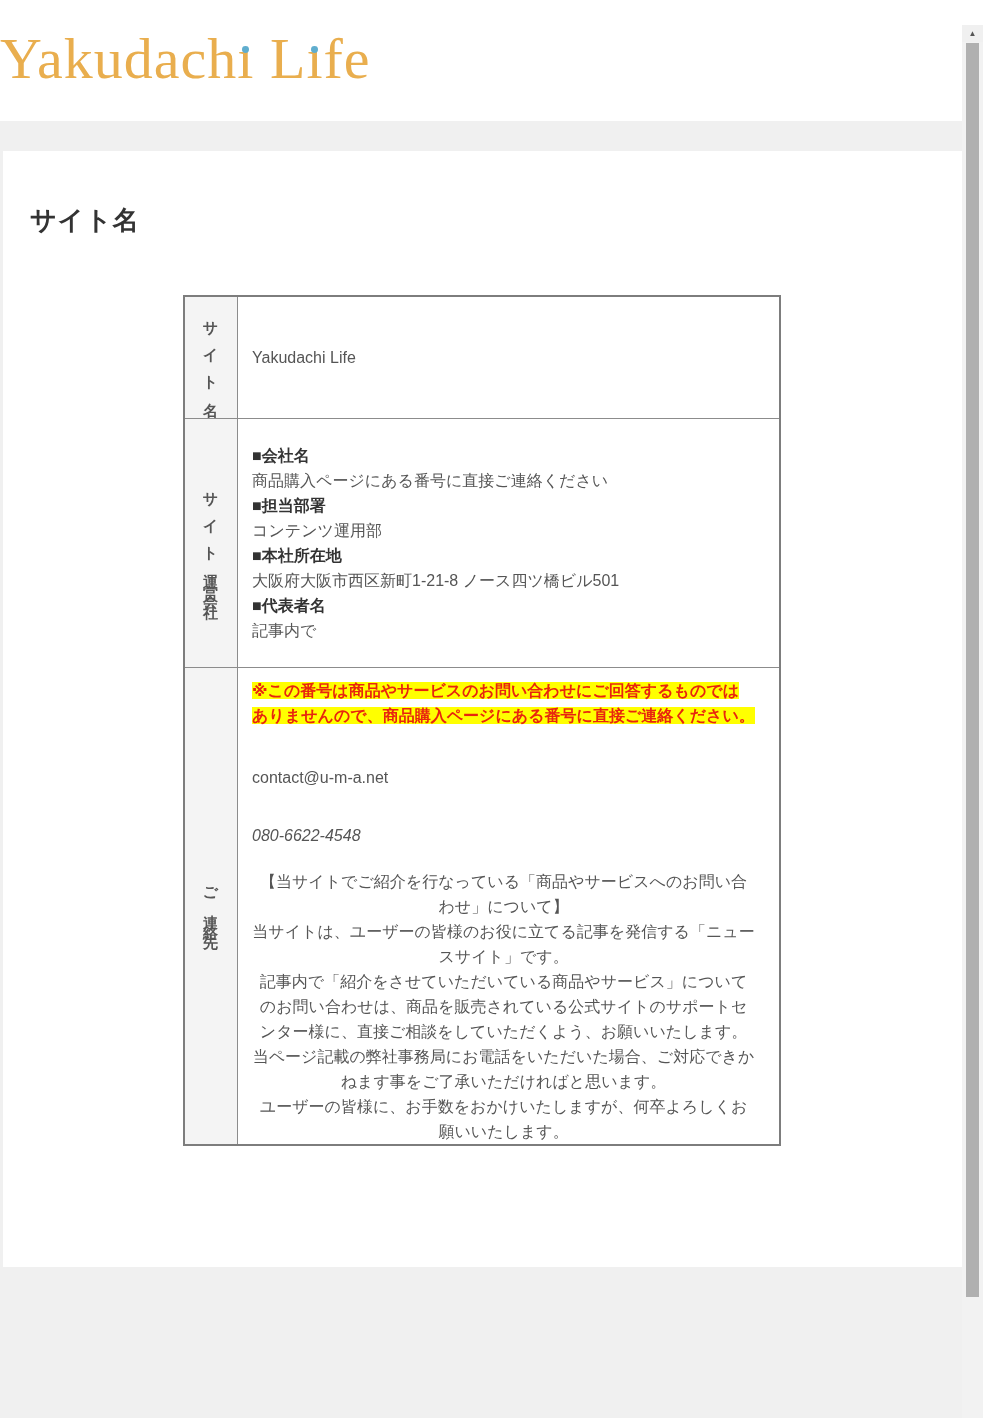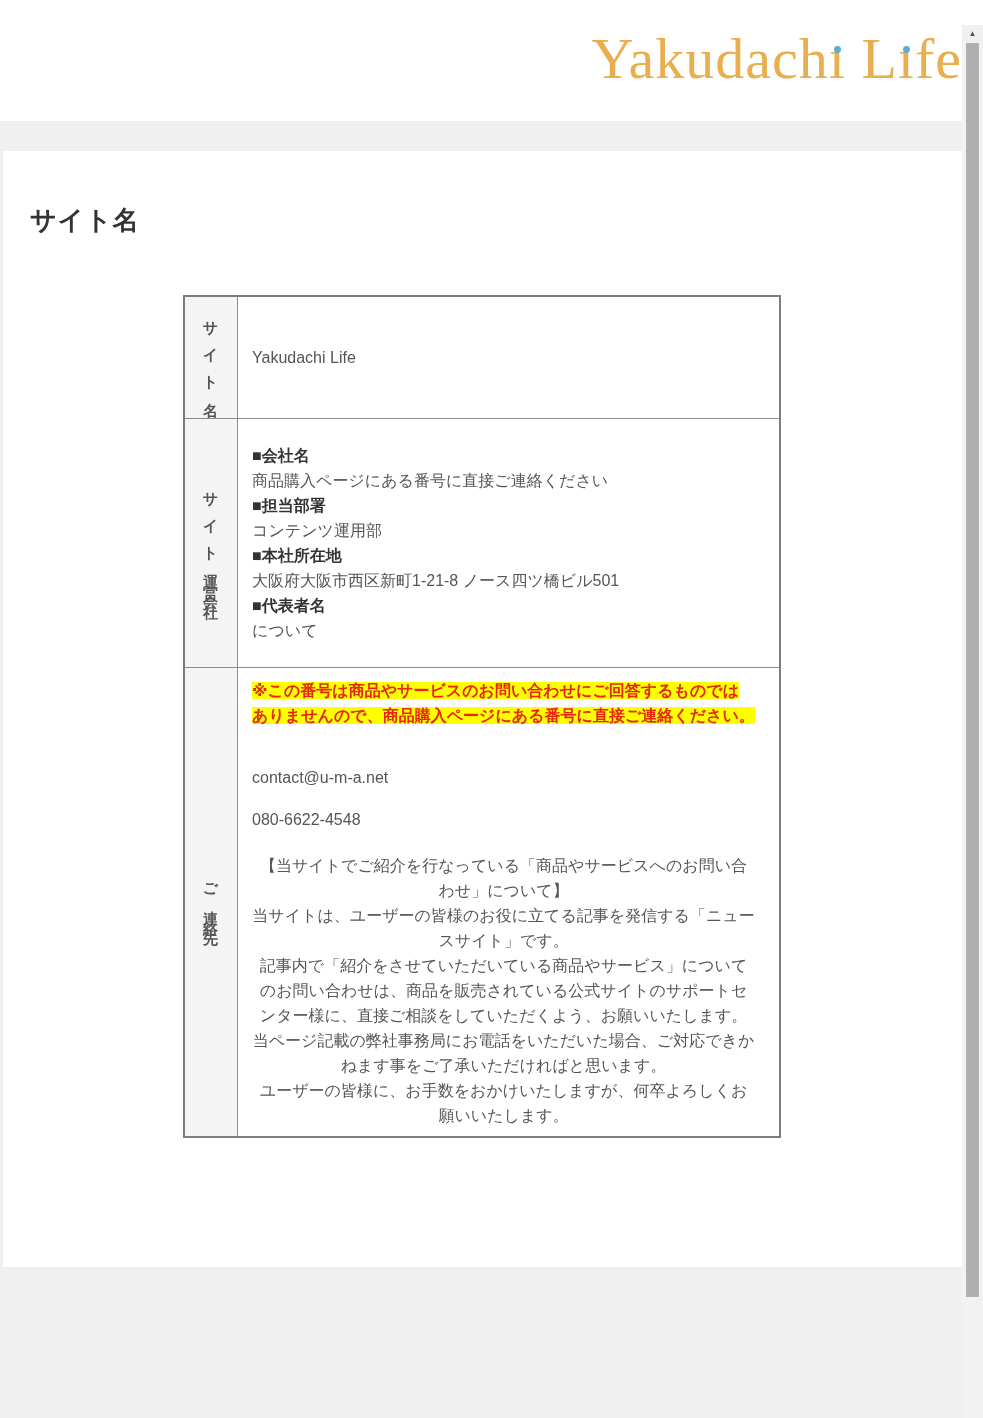--- a/index.html
+++ b/index.html
@@ -14,21 +14,21 @@
   
   .url-bar {
     position:absolute; top:4px; left:18px;
     font-family:"DejaVu Sans Mono","Liberation Mono",monospace;
     font-size:14px; color:#111; letter-spacing:0.5px;
   }
 
   
   .site-header {
     position:absolute; top:0; left:0; width:962px; height:155px;
-    background:#ffffff; text-align:right;
+    background:#ffffff; text-align:left;
   }
   .logo {
     display:inline-block; margin-top:30px;
     font-family:"Liberation Serif","DejaVu Serif",serif;
     font-size:58px; line-height:1; letter-spacing:1px;
     color:#e9ae4e; white-space:nowrap;
   }
   .iwrap { display:inline-block; position:relative; }
   .idot {
     position:absolute; top:0.28em; left:50%; margin-left:-0.06em;
@@ -76,21 +76,21 @@
   .field-label { font-weight:bold; color:#333; line-height:25px; }
   .field-value { color:#555; line-height:25px; }
 
   
   .warning-p { margin:0; line-height:25px; }
   .hl {
     background:#ffff00; color:#e8250e; font-weight:bold;
   }
   .contact-line { margin:0; color:#555; }
   .email-line { margin-top:37px; }
-  .phone-line { margin-top:17px; }
+  .phone-line { margin-top:33px;font-style:italic; }
   .notice { margin-top:21px; }
   .notice-line { line-height:25px; color:#555;text-align:center; }
 
   
   .scrollbar {
     position:absolute; top:25px; right:0; width:21px; height:1393px;
     background:#f2f2f2;
   }
   .sb-btn {
     height:17px; line-height:17px; text-align:center;
@@ -129,21 +129,21 @@
           <span class="vtext">サイト運営会社</span>
         </th>
         <td class="cell row2">
           <div class="field-label">■会社名</div>
           <div class="field-value">商品購入ページにある番号に直接ご連絡ください</div>
           <div class="field-label">■担当部署</div>
           <div class="field-value">コンテンツ運用部</div>
           <div class="field-label">■本社所在地</div>
           <div class="field-value">大阪府大阪市西区新町1-21-8 ノース四ツ橋ビル501</div>
           <div class="field-label">■代表者名</div>
-          <div class="field-value">について</div>
+          <div class="field-value">記事内で</div>
         </td>
       </tr>
 
       <tr>
         <th class="vhead">
           <span class="vtext">ご連絡先</span>
         </th>
         <td class="cell row3">
           <p class="warning-p"><span class="hl">※この番号は商品やサービスのお問い合わせにご回答するものではありませんので、商品購入ページにある番号に直接ご連絡ください。</span></p>
           <p class="contact-line email-line">contact@u-m-a.net</p>

